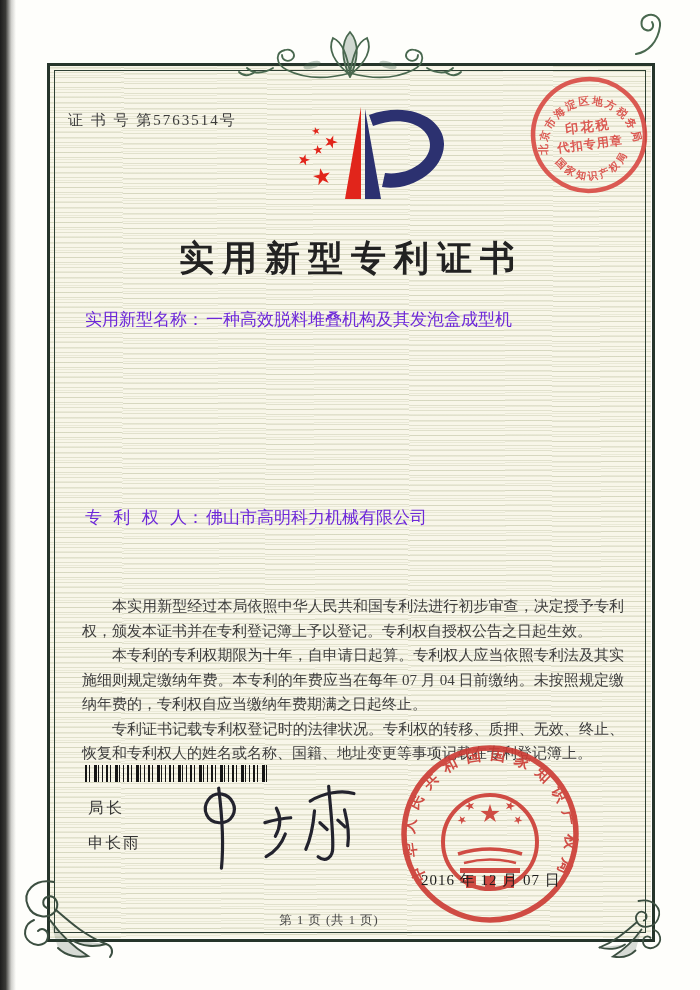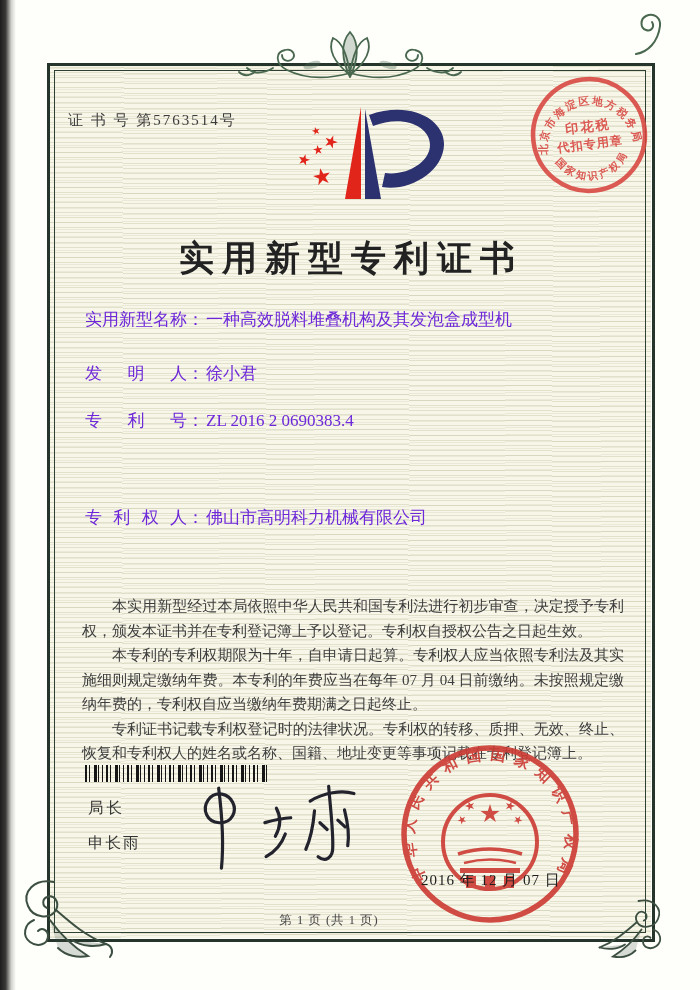--- a/index.html
+++ b/index.html
@@ -133,26 +133,20 @@
     </text>
     <text x="60" y="56" font-size="13" fill="#d8453f" text-anchor="middle" font-weight="bold" letter-spacing="2">印花税</text>
     <text x="60" y="73" font-size="12" fill="#d8453f" text-anchor="middle" font-weight="bold" letter-spacing="1">代扣专用章</text>
   </svg>
 
   <div class="abs title">实用新型专利证书</div>
 
   <div class="abs field" style="top:308px">
     <span class="lab">实用新型名称</span><span class="sep">：</span><span>一种高效脱料堆叠机构及其发泡盒成型机</span>
   </div>
-  <div class="abs field" style="top:362px">
-    <span class="lab">发明人</span><span class="sep">：</span><span>徐小君</span>
-  </div>
-  <div class="abs field" style="top:409px">
-    <span class="lab">专利号</span><span class="sep">：</span><span>ZL 2016 2 0690383.4</span>
-  </div>
   <div class="abs field" style="top:506px">
     <span class="lab">专利权人</span><span class="sep">：</span><span>佛山市高明科力机械有限公司</span>
   </div>
 
   <div class="abs body-text">
     <p>本实用新型经过本局依照中华人民共和国专利法进行初步审查，决定授予专利权，颁发本证书并在专利登记簿上予以登记。专利权自授权公告之日起生效。</p>
     <p>本专利的专利权期限为十年，自申请日起算。专利权人应当依照专利法及其实施细则规定缴纳年费。本专利的年费应当在每年 07 月 04 日前缴纳。未按照规定缴纳年费的，专利权自应当缴纳年费期满之日起终止。</p>
     <p>专利证书记载专利权登记时的法律状况。专利权的转移、质押、无效、终止、恢复和专利权人的姓名或名称、国籍、地址变更等事项记载在专利登记簿上。</p>
   </div>
 

